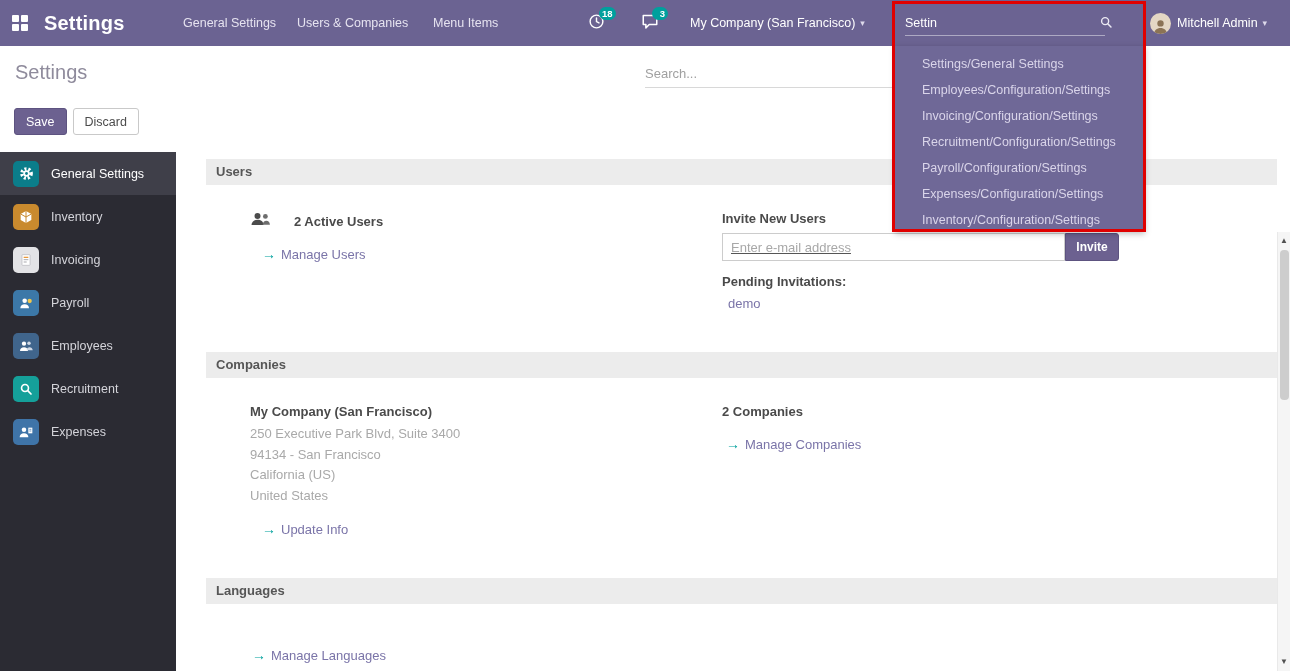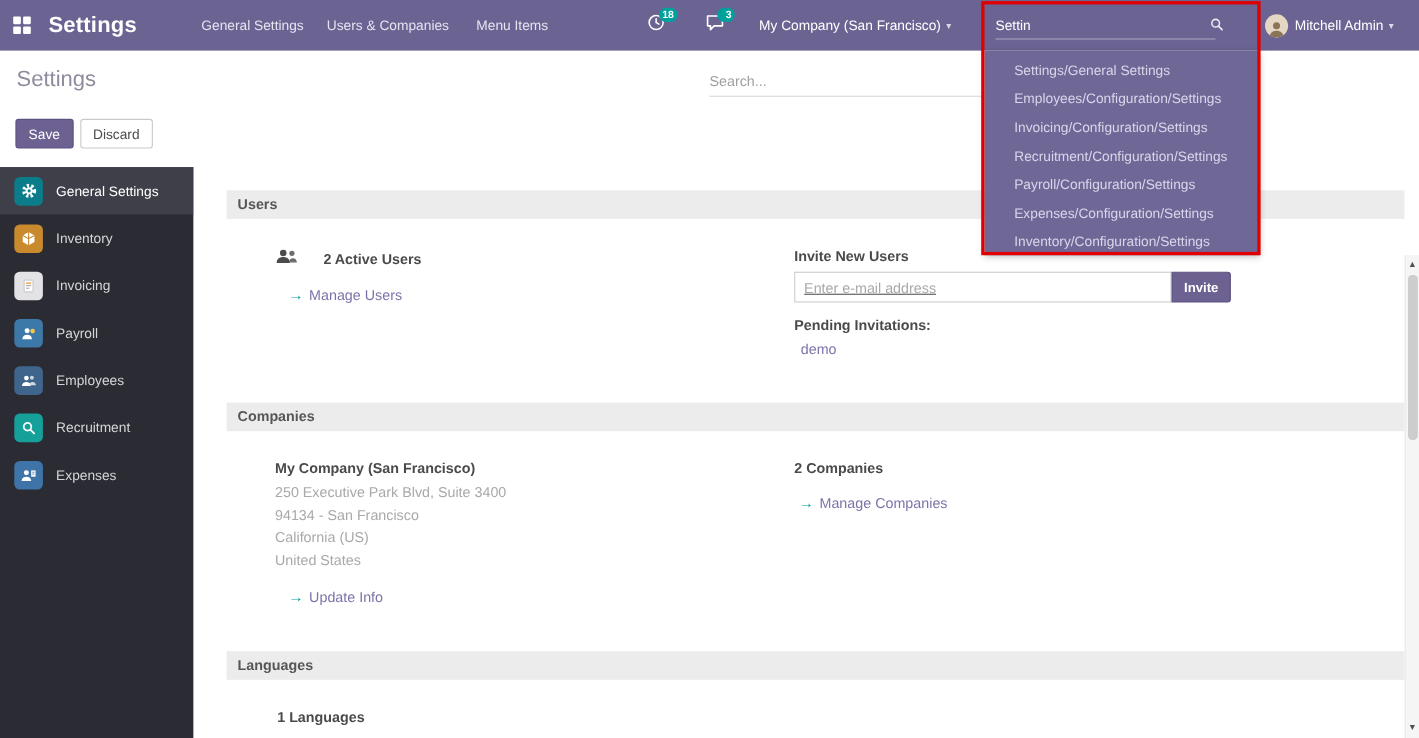--- a/index.html
+++ b/index.html
@@ -67,21 +67,21 @@
   .side-item .app-icon { width:26px; height:26px; border-radius:5px; display:flex;
                          align-items:center; justify-content:center; flex:none; }
   .side-item .lbl { font-size:12.5px; color:#d4d4da; }
   .side-item.active .lbl { color:#ffffff; }
 
   
   .main { position:absolute; left:176px; top:152px; width:1101px; height:519px;
           background:#fff; overflow:hidden; }
   .section-title { margin:13px 0 0 30px; height:26px; line-height:26px; background:#ececec;
                    color:#565656; font-size:13px; font-weight:bold; padding-left:10px; }
-  .section-title:first-child { margin-top:21px; }
+  .section-title:first-child { margin-top:7px; }
   .section-body { padding:26px 0 0 74px; display:grid; grid-template-columns:472px 1fr; }
   .users-body { height:154px; } .companies-body { height:187px; }
   .lang-body { display:block; padding-left:76px; }
   .bold-line { font-size:13px; font-weight:bold; color:#4a4a4a; }
   .icon-line { display:flex; align-items:center; gap:23px; }
   .o-link { font-size:13px; color:#7a74a8; cursor:pointer; text-decoration:none;
             display:inline-flex; align-items:center; }
   .o-link .arr { color:#00a09d; font-weight:bold; margin-right:5px; font-size:14px; }
   .mt14 { margin-top:14px; } .mt16 { margin-top:16px; }
   .ind12 { margin-left:12px; } .ind4 { margin-left:4px; }
@@ -331,21 +331,20 @@
         <a class="o-link">
           <span class="arr">→</span>
           <span>Manage Companies</span>
         </a>
       </div>
     </div>
   </div>
 
   <div class="section-title">Languages</div>
   <div class="section-body lang-body">
-    <div class="bold-line">1 Languages</div>
     <div class="mt16">
       <a class="o-link">
         <span class="arr">→</span>
         <span>Manage Languages</span>
       </a>
     </div>
   </div>
 </div>
 
 <div class="scrollbar">

